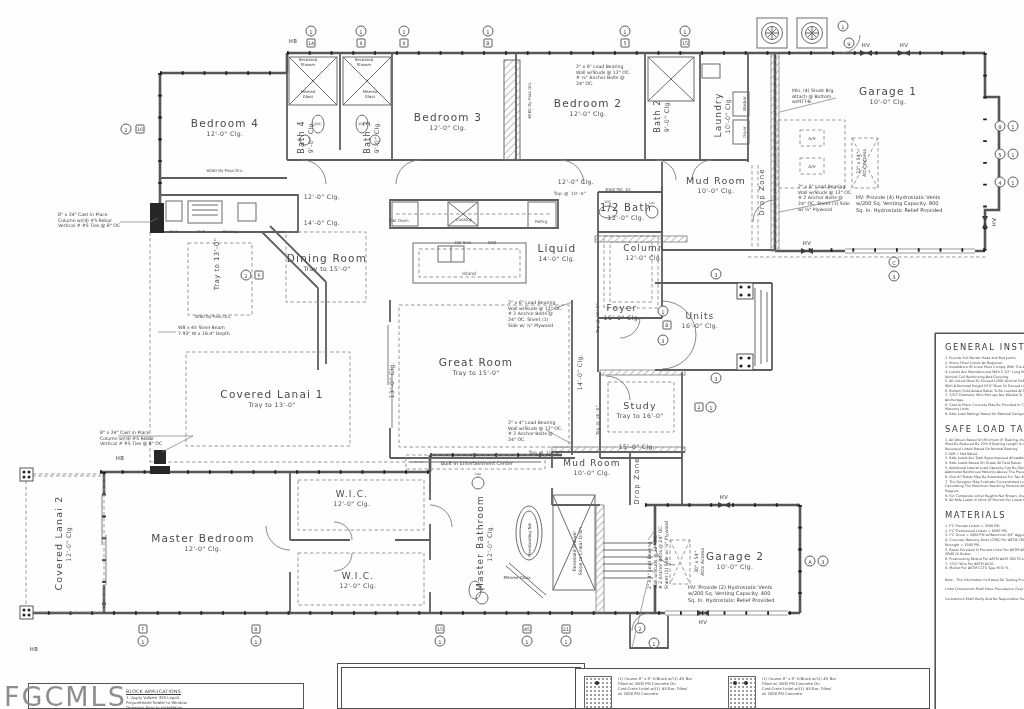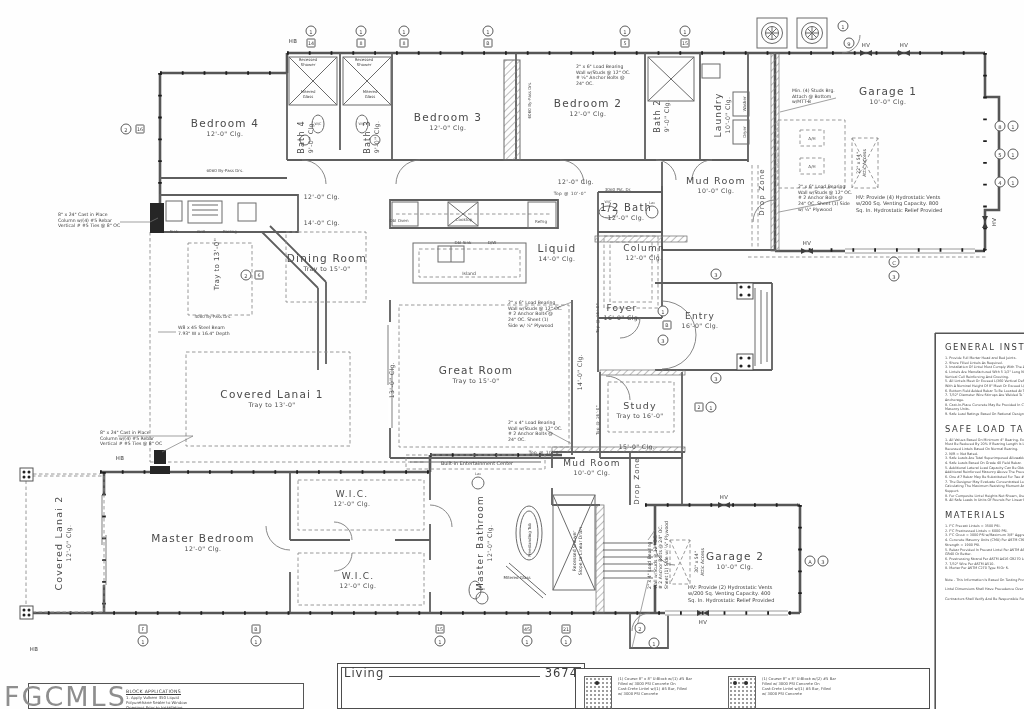--- a/index.html
+++ b/index.html
@@ -323,24 +323,24 @@
   </div>
 <div class="r" style="left:327px;top:262px">
     <div class="nm">Dining Room</div>
     <div class="cl">Tray to 15'-0"</div>
   </div>
 <div class="r" style="left:622px;top:312px">
     <div class="nm" style="font-size:9px">Foyer</div>
     <div class="cl">16'-0" Clg.</div>
   </div>
 <div class="r" style="left:700px;top:320px">
-    <div class="nm" style="font-size:9px">Entry</div>
+    <div class="nm" style="font-size:9px">Units</div>
     <div class="cl">16'-0" Clg.</div>
   </div>
-<div class="r" style="left:476px;top:374px">
+<div class="r" style="left:476px;top:366px">
     <div class="nm">Great Room</div>
     <div class="cl">Tray to 15'-0"</div>
   </div>
 <div class="r" style="left:640px;top:409px">
     <div class="nm" style="font-size:9.5px">Study</div>
     <div class="cl">Tray to 16'-0"</div>
   </div>
 <div class="r" style="left:272px;top:398px">
     <div class="nm">Covered Lanai 1</div>
     <div class="cl">Tray to 13'-0"</div>
@@ -567,25 +567,20 @@
 
 <div class="bapp">
   <div class="hd">BLOCK APPLICATIONS</div>
   <div class="bd">1. Apply Vulkem 350 Liquid
 Polyurethane Sealer to Window
 Openings Prior to Installation.</div>
 </div>
 
 <div class="atab">
   <div class="in"></div>
-  <div class="row" style="position:relative">
-    <span>Living</span>
-    <span class="lead"></span>
-    <span>3674</span>
-  </div>
 </div>
 
 <div class="cbox">
   <div class="blockcol" style="left:8px">
     <div class="d" style="left:10px"></div>
   </div>
   <div class="ctext" style="left:42px">(1) Course 8" x 8" U-Block w/(1) #5 Bar
 Filled w/ 3000 PSI Concrete On
 Cast-Crete Lintel w/(1) #5 Bar, Filled
 w/ 3000 PSI Concrete</div>

